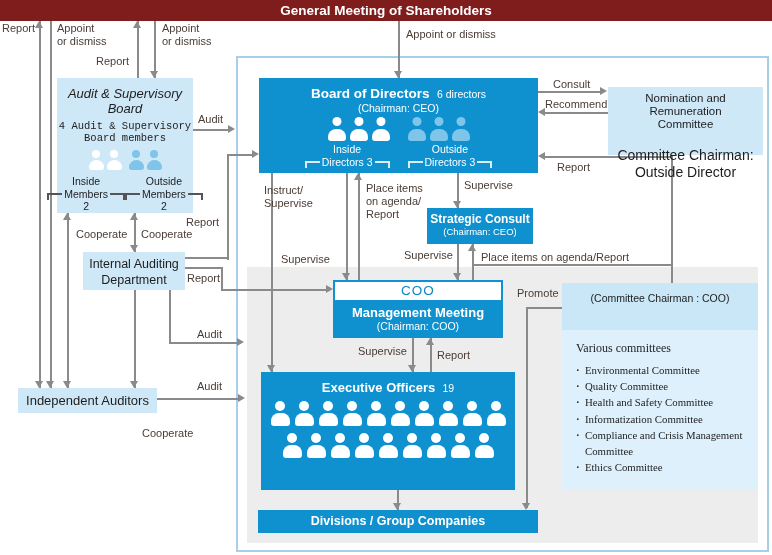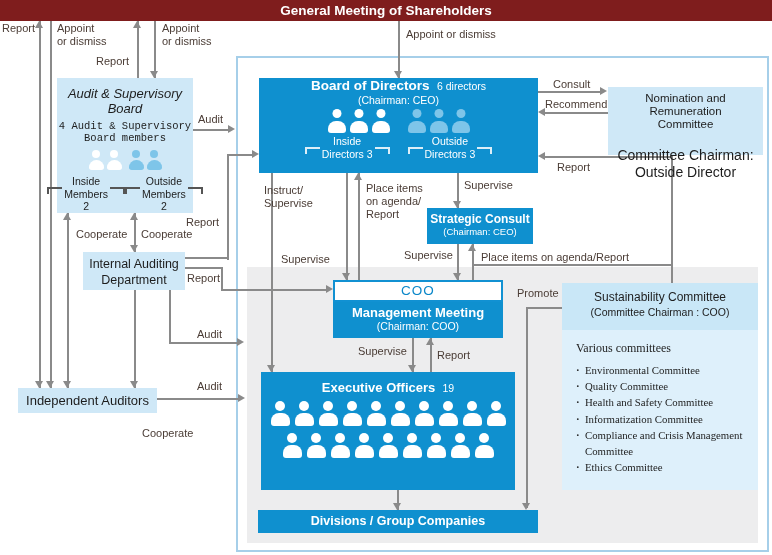--- a/index.html
+++ b/index.html
@@ -23,21 +23,21 @@
   
   .bx{position:absolute;box-sizing:border-box;text-align:center;}
   .lightbx{background:#cfe8f7;color:#1d1d1d;}
   .bluebx{background:#0f90cf;color:#fff;}
   .pre{white-space:pre-line;}
   .asb{left:57px;top:78px;width:136px;height:135px;padding-top:9px;}
   .asb .t{font-size:13px;line-height:1.15;font-style:italic;}
   .asb .s{font-size:10.5px;line-height:1.2;margin-top:3px;font-family:Liberation Mono, monospace;}
   .iadbx{left:83px;top:252px;width:102px;height:38px;font-size:12.5px;line-height:1.3;padding-top:4px;}
   .iabx{left:18px;top:388px;width:139px;height:25px;font-size:13px;line-height:25px;}
-  .bod{left:259px;top:78px;width:279px;height:95px;}
+  .bod{left:259px;top:78px;width:279px;height:95px;padding-top:8px;}
   .bod .t{font-size:13.5px;font-weight:bold;}
   .bod .t small{font-size:10.5px;font-weight:normal;}
   .bod .c{font-size:10.5px;margin-top:1px;}
   .nrc{left:608px;top:87px;width:155px;height:68px;padding-top:5px;}
   .nrc .t{font-size:11.5px;line-height:1.14;}
   .nrc .c{font-size:14px;line-height:1.18;margin-top:16px;}
   .smbx{left:427px;top:208px;width:106px;height:36px;padding-top:4px;}
   .smbx .t{font-size:12px;font-weight:bold;}
   .smbx .c{font-size:9.5px;}
   .coobx{left:333px;top:280px;width:170px;height:22px;background:#fff;border:2px solid #1191d2;
@@ -71,21 +71,21 @@
   .sz-md .person::before{width:9px;height:9px;}
   .sz-md .person::after{height:12px;}
   .sz-lg .person{width:19px;height:25px;margin:0 2.5px;}
   .sz-lg .person::before{width:10px;height:10px;}
   .sz-lg .person::after{height:13px;}
   .white{color:#fff;} .lblue{color:#7ec5e9;}
   .iconrow{display:flex;justify-content:center;align-items:flex-end;}
   
   .grps{display:flex;justify-content:center;}
   .grp{display:flex;flex-direction:column;align-items:center;}
-  .grp-line1{display:flex;align-items:center;}
+  .grp-line1{display:flex;align-items:flex-end;}
   .bk{width:13px;height:5px;border-top:2px solid currentColor;margin-top:5px;}
   .bk.l{border-left:2px solid currentColor;}
   .bk.r{border-right:2px solid currentColor;}
   .grp .txt{font-size:10.5px;line-height:1.2;padding:0 2px;}
   .grp .cnt{font-size:10.5px;}
 </style>
 </head>
 <body>
 
 <div class="canvas">
@@ -282,21 +282,20 @@
       <span><span class="person white"></span><span class="person white"></span><span class="person white"></span><span class="person white"></span><span class="person white"></span><span class="person white"></span><span class="person white"></span><span class="person white"></span><span class="person white"></span><span class="person white"></span></span>
     </div>
     <div class="iconrow sz-lg" style="margin-top:3px">
       <span><span class="person white"></span><span class="person white"></span><span class="person white"></span><span class="person white"></span><span class="person white"></span><span class="person white"></span><span class="person white"></span><span class="person white"></span><span class="person white"></span></span>
     </div>
   </div>
 
   <div class="bx bluebx dgc">Divisions / Group Companies</div>
 
   <div class="bx sush">
-    <div class="t">Sustainability Committee</div>
     <div class="c">(Committee Chairman : COO)</div>
   </div>
   <div class="bx susb">
     <div class="t">Various committees</div>
     <ul>
       <li>Environmental Committee</li>
       <li>Quality Committee</li>
       <li>Health and Safety Committee</li>
       <li>Informatization Committee</li>
       <li>Compliance and Crisis Management Committee</li>

